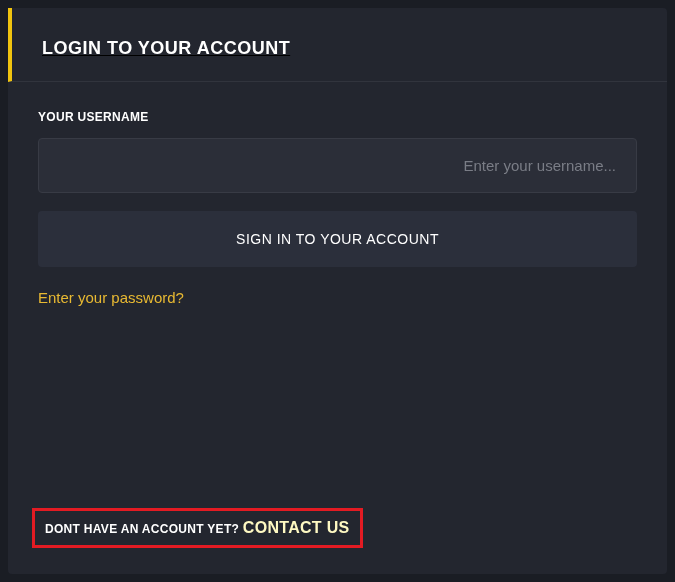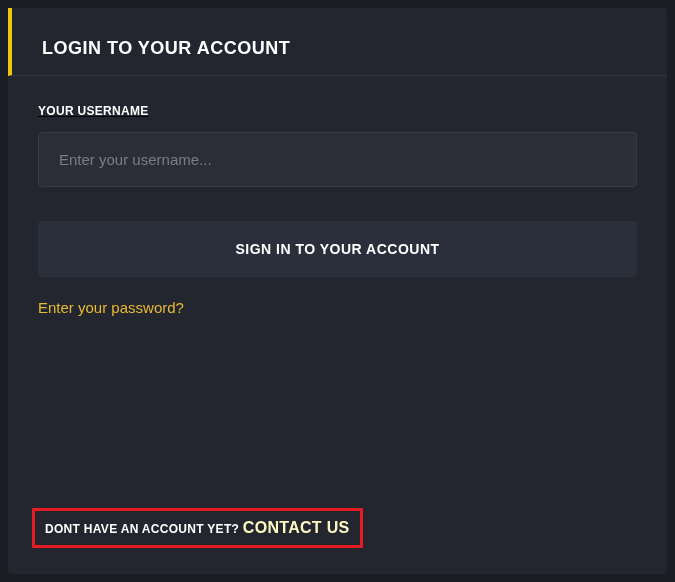--- a/index.html
+++ b/index.html
@@ -14,68 +14,69 @@
       height: 582px;
       padding: 8px;
     }
     .panel {
       background: #23262f;
       border-radius: 4px;
       height: 100%;
       position: relative;
     }
     .header {
-      padding: 30px 30px 16px 30px;
+      padding: 30px 30px 22px 30px;
       border-left: 4px solid #f1c40f;
       border-bottom: 1px solid #31343d;
+      text-decoration: underline;
     }
     .title {
       color: #ffffff;
       font-size: 18px;
       font-weight: 800;
       letter-spacing: 0.5px;
       text-transform: uppercase;
     }
     .form-body {
       padding: 28px 30px 18px 30px;
     }
     .field-group {
-      margin-bottom: 28px;
-      text-decoration: underline;
+      margin-bottom: 12px;
     }
     .field-label {
       color: #ffffff;
       font-size: 12px;
       font-weight: 800;
       letter-spacing: 0.3px;
       text-transform: uppercase;
       margin-bottom: 14px;
       display: block;
     }
     .field-input {
       width: 100%;
       background: #2b2e38;
       border: 1px solid #383b45;
       border-radius: 4px;
       padding: 18px 20px;
       color: #e0e0e0;
       font-size: 15px;
       outline: none;
+      text-align: right;
     }
     .field-input::placeholder {
       color: #7a7d86;
     }
     .submit-button {
       width: 100%;
       background: #2b2f3b;
       border: none;
       border-radius: 4px;
       color: #ffffff;
       font-size: 14px;
-      font-weight: 700;
+      font-weight: 400;
       letter-spacing: 0.5px;
       text-transform: uppercase;
       padding: 20px;
       cursor: pointer;
       margin-top: 6px;
     }
     .forgot-link {
       display: inline-block;
       color: #e8b932;
       font-size: 15px;

